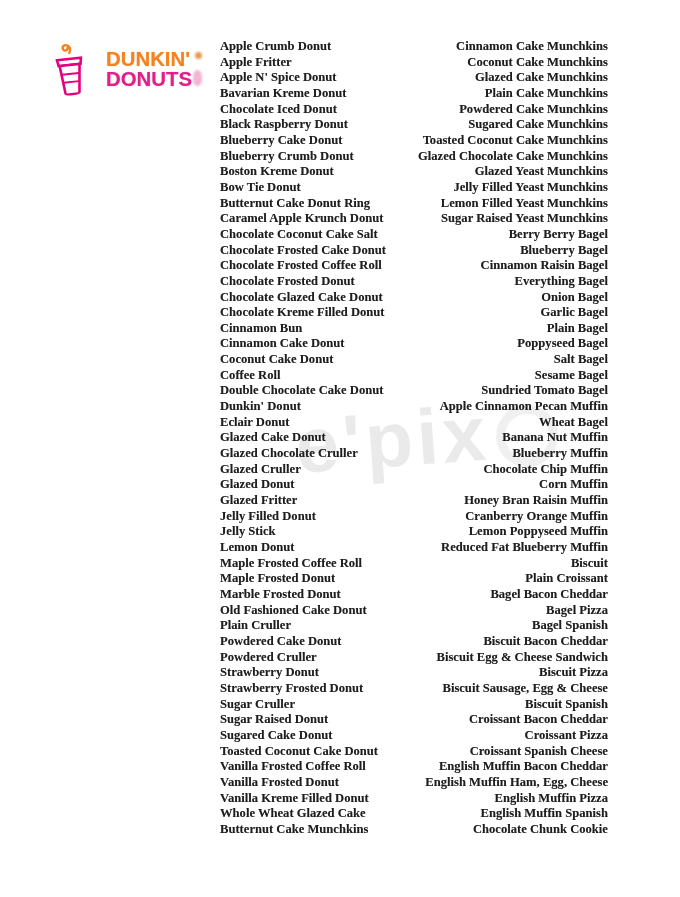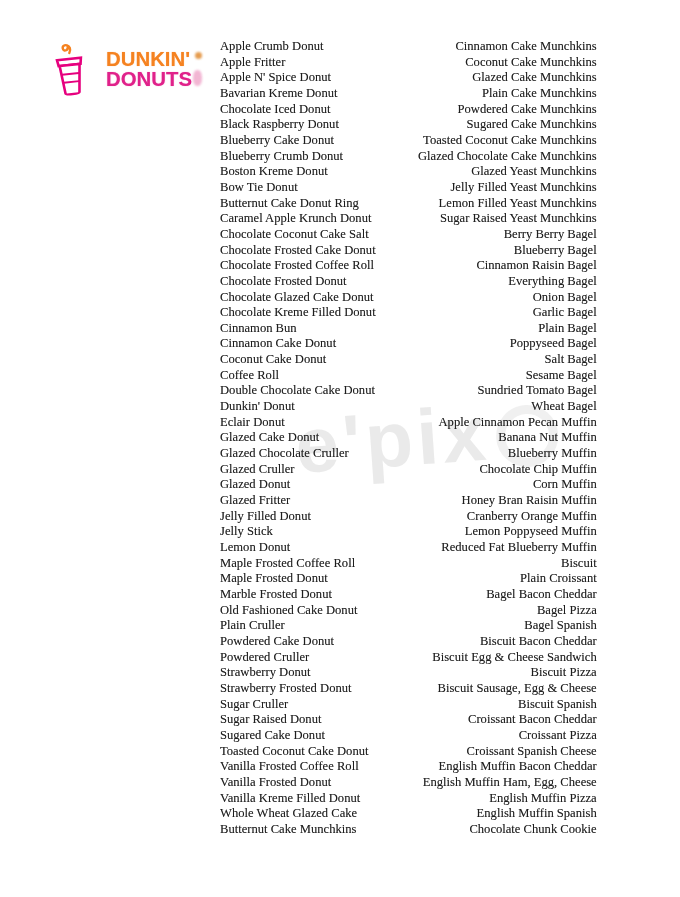--- a/index.html
+++ b/index.html
@@ -51,20 +51,21 @@
     vertical-align:middle;margin-left:6px;opacity:.8;
   }
   
   .col{
     position:absolute;top:39px;
     font-size:12.6px;
     line-height:15.66px;
     color:#1e1e1e;
     text-shadow:0 0 .4px rgba(30,30,30,.4);
     white-space:nowrap;
+    font-weight:bold;
   }
   .col.left{left:220px;}
   .col.right{left:418px;text-align:right;}
   .menu-item{height:15.66px;}
 </style>
 </head>
 <body>
 
 <div class="page">
 
@@ -163,22 +164,22 @@
       <div class="menu-item">Blueberry Bagel</div>
       <div class="menu-item">Cinnamon Raisin Bagel</div>
       <div class="menu-item">Everything Bagel</div>
       <div class="menu-item">Onion Bagel</div>
       <div class="menu-item">Garlic Bagel</div>
       <div class="menu-item">Plain Bagel</div>
       <div class="menu-item">Poppyseed Bagel</div>
       <div class="menu-item">Salt Bagel</div>
       <div class="menu-item">Sesame Bagel</div>
       <div class="menu-item">Sundried Tomato Bagel</div>
+      <div class="menu-item">Apple Cinnamon Pecan Muffin</div>
       <div class="menu-item">Wheat Bagel</div>
-      <div class="menu-item">Apple Cinnamon Pecan Muffin</div>
       <div class="menu-item">Banana Nut Muffin</div>
       <div class="menu-item">Blueberry Muffin</div>
       <div class="menu-item">Chocolate Chip Muffin</div>
       <div class="menu-item">Corn Muffin</div>
       <div class="menu-item">Honey Bran Raisin Muffin</div>
       <div class="menu-item">Cranberry Orange Muffin</div>
       <div class="menu-item">Lemon Poppyseed Muffin</div>
       <div class="menu-item">Reduced Fat Blueberry Muffin</div>
       <div class="menu-item">Biscuit</div>
       <div class="menu-item">Plain Croissant</div>

